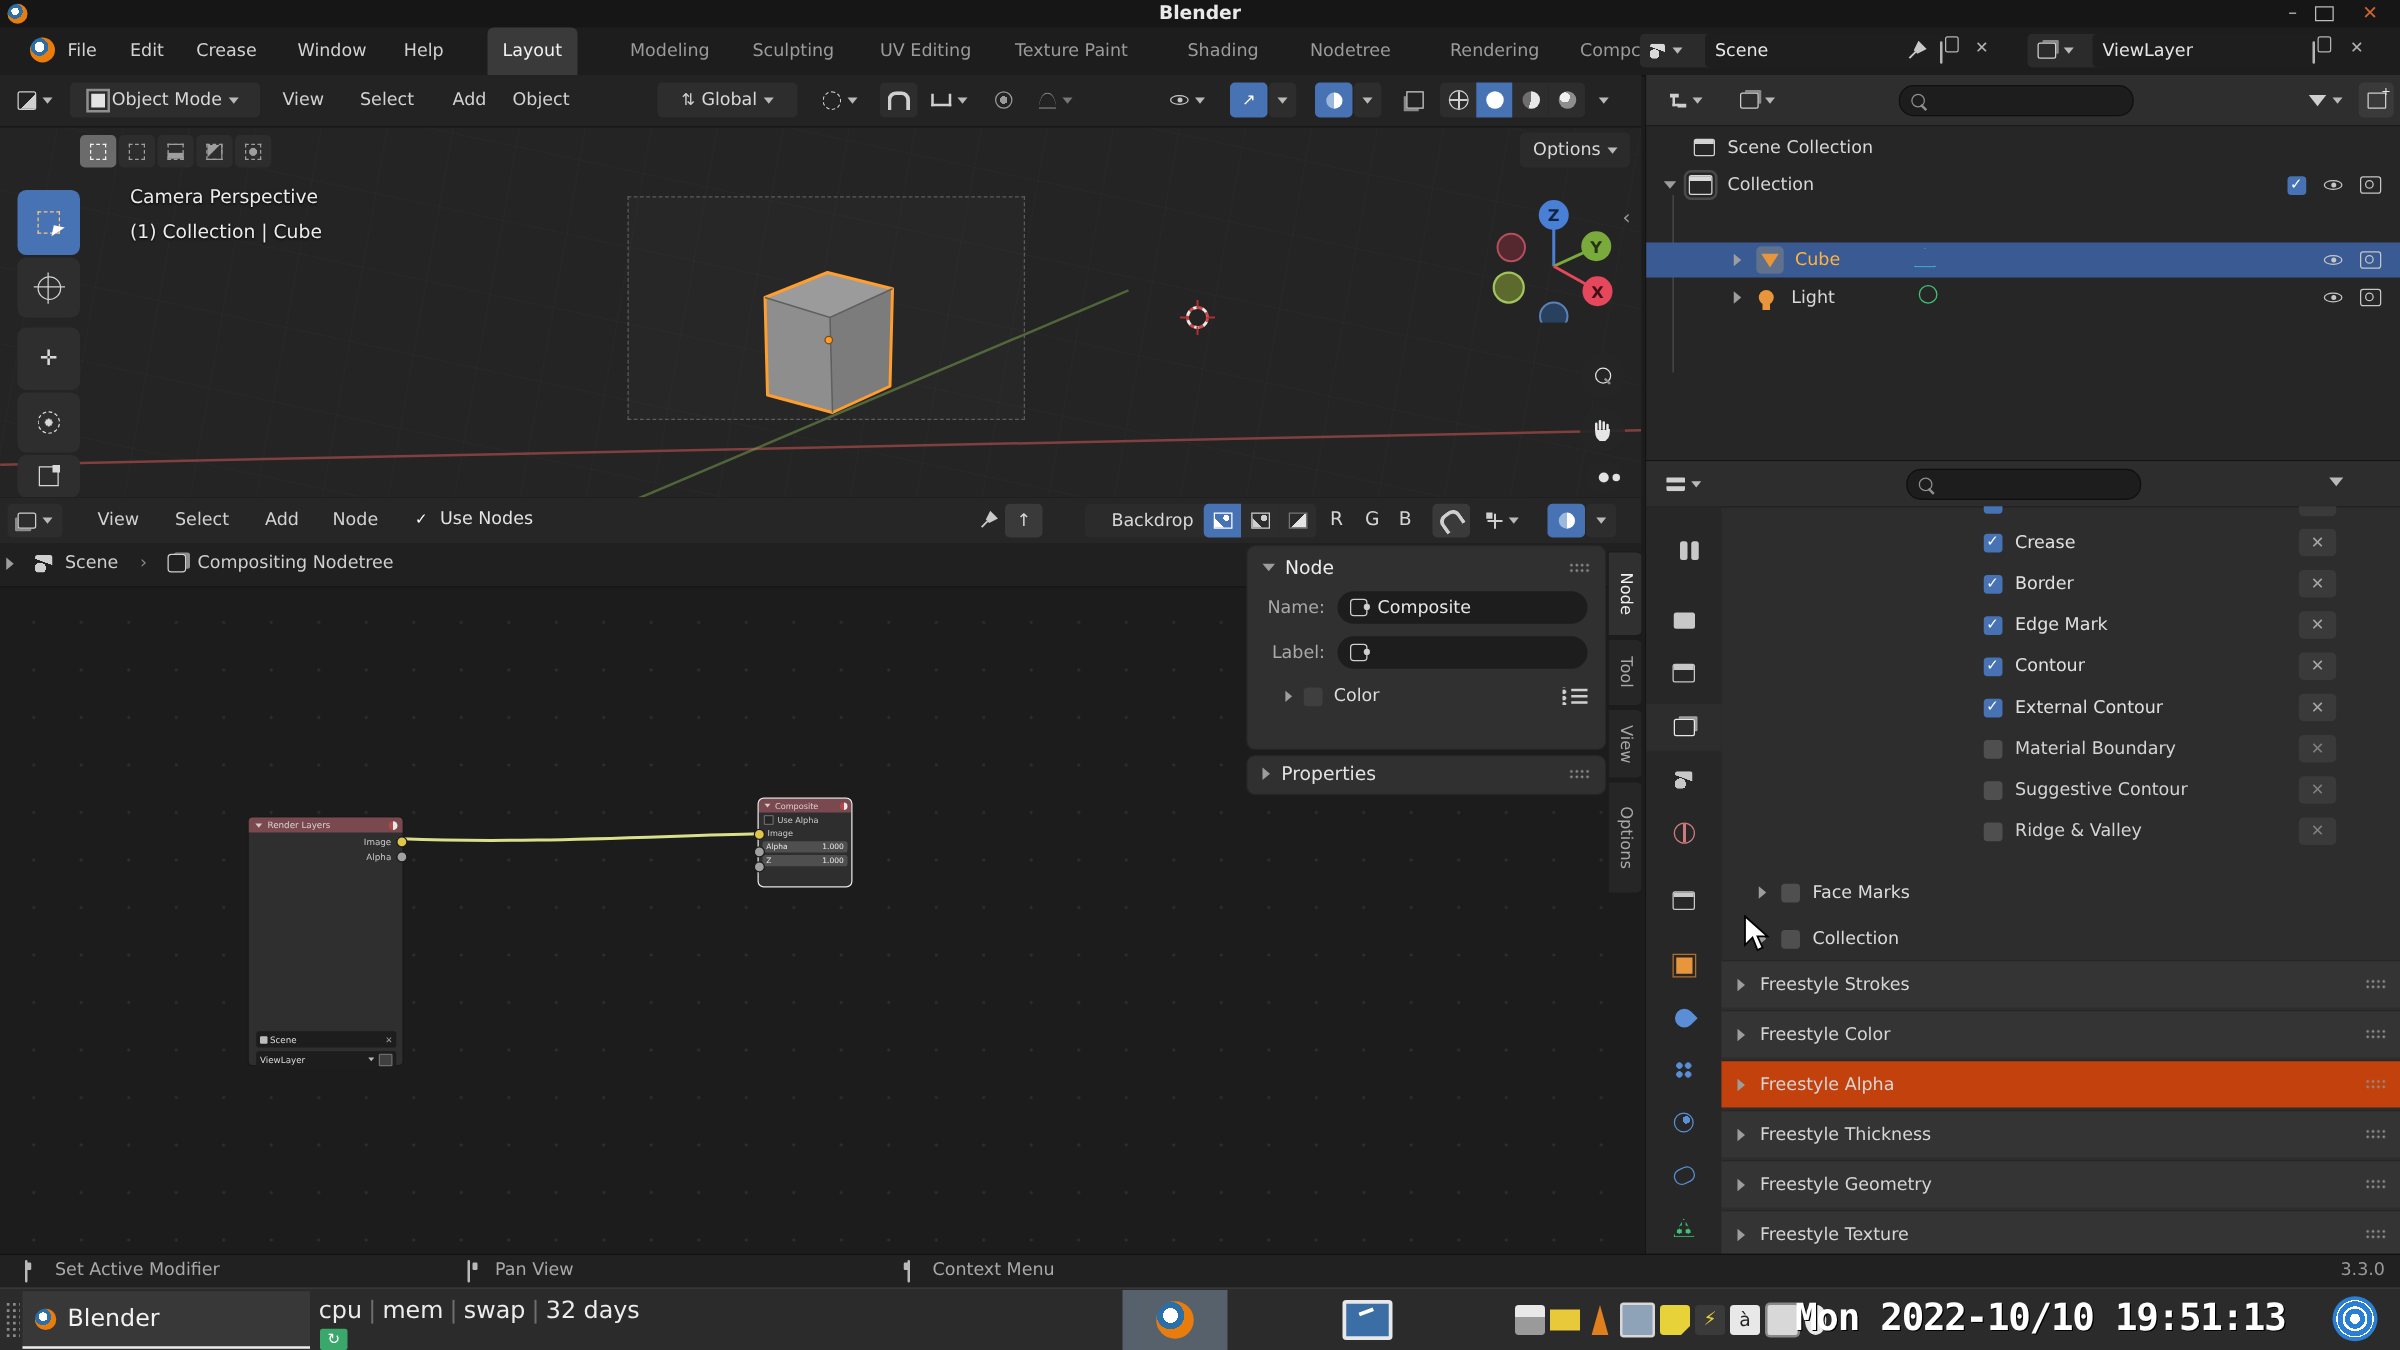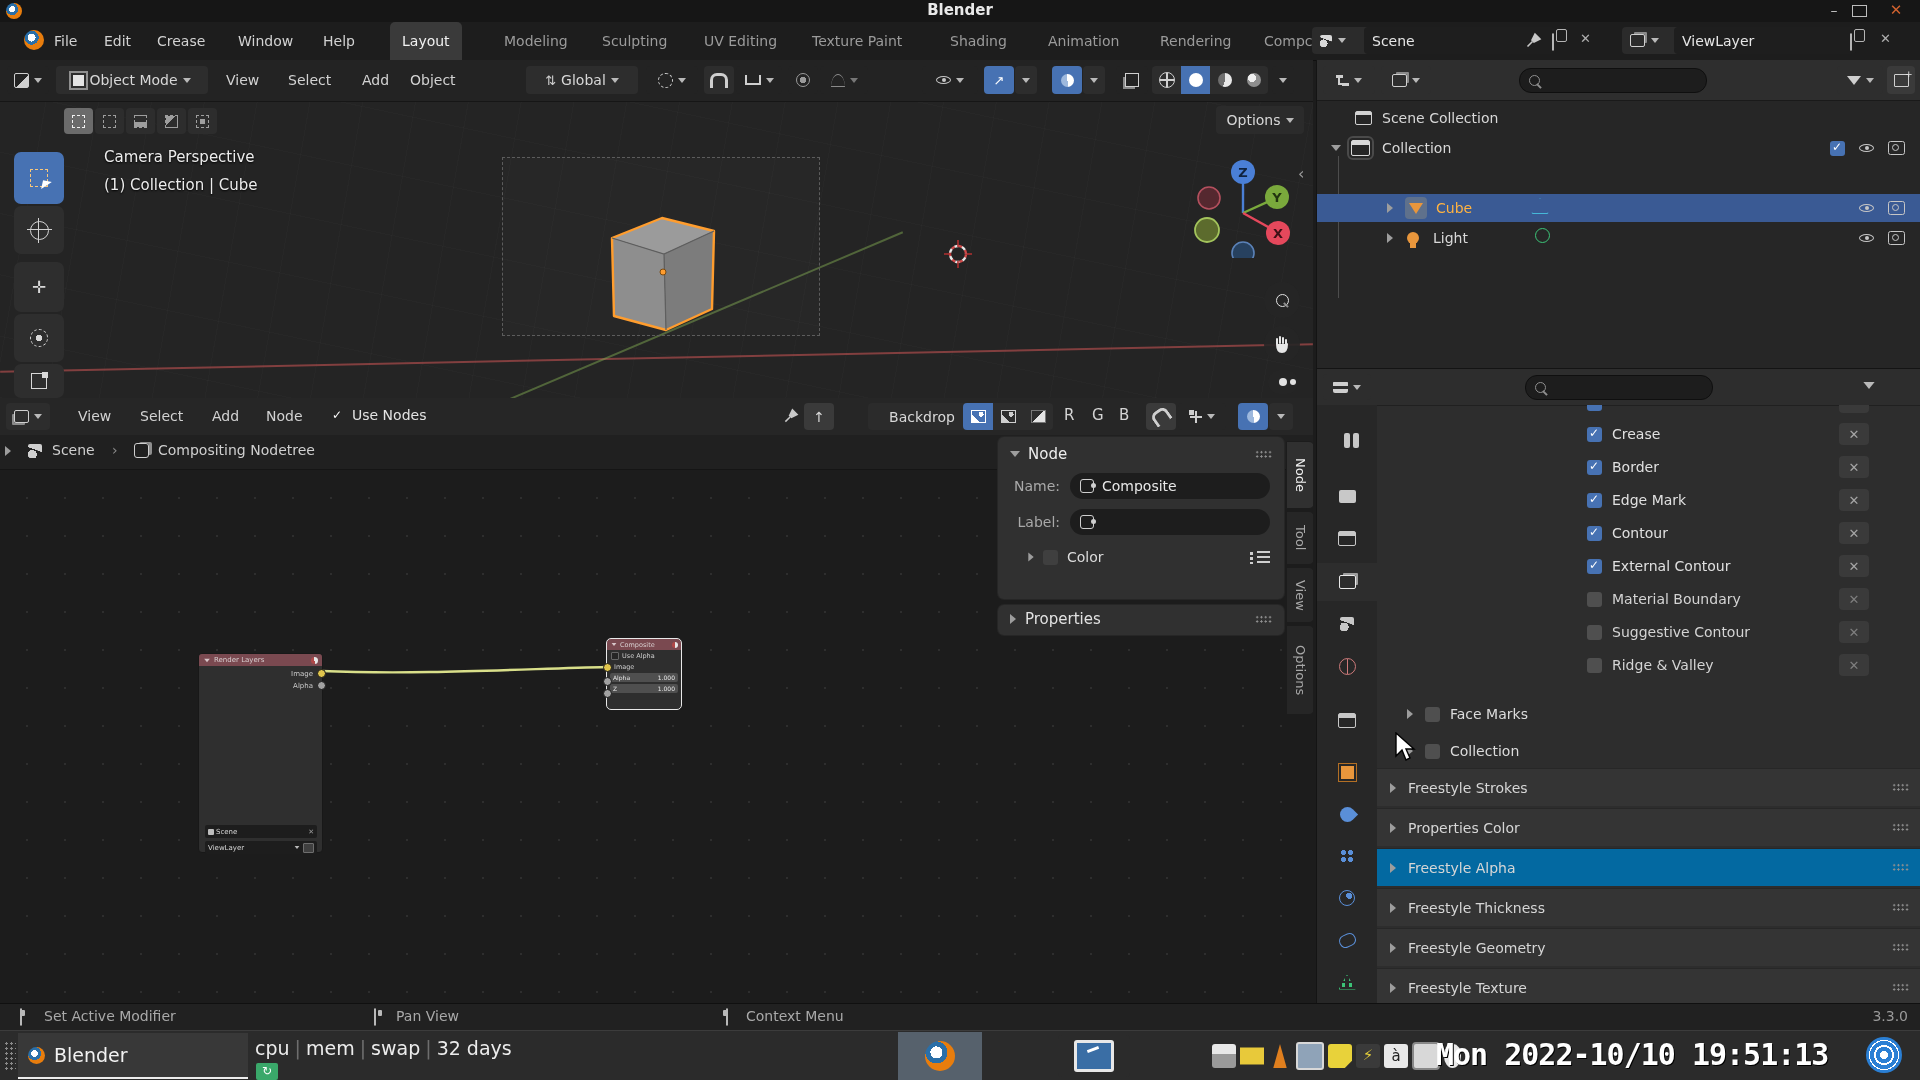--- a/index.html
+++ b/index.html
@@ -68,21 +68,21 @@
     <span class="abs menu" style="left:147px">Crease</span>
     <span class="abs menu" style="left:228px">Window</span>
     <span class="abs menu" style="left:313px">Help</span>
 
     <span class="abs tab active" style="left:390px">Layout</span>
     <span class="abs tab" style="left:492px">Modeling</span>
     <span class="abs tab" style="left:590px">Sculpting</span>
     <span class="abs tab" style="left:692px">UV Editing</span>
     <span class="abs tab" style="left:800px">Texture Paint</span>
     <span class="abs tab" style="left:938px">Shading</span>
-    <span class="abs tab" style="left:1036px">Animation</span>
+    <span class="abs tab" style="left:1036px">Nodetree</span>
     <span class="abs tab" style="left:1148px">Rendering</span>
     <span class="abs tab" style="left:1252px;width:52px;overflow:hidden">Compc</span>
 
     <div class="abs field" style="left:1312px;top:5px;width:48px;height:27px;background:#2b2b2b">
       <span style="width:12px;height:12px;background:radial-gradient(circle at 30% 70%,#d9d9d9 0 4px,transparent 4px),linear-gradient(200deg,#d9d9d9 40%,transparent 41%);border-radius:2px"></span>
       <span class="chevD"></span>
     </div>
     <div class="abs field" style="left:1364px;top:5px;width:176px;height:27px">
       <span style="color:#e6e6e6">Scene</span>
     </div>
@@ -638,24 +638,24 @@
         <span style="margin-left:10px;color:#dcdcdc">Collection</span>
       </div>
 
       <div class="abs row" style="left:0;top:363px;width:544px;height:37px;background:#343434;border-top:1px solid #272727">
         <span class="chevR" style="margin-left:13px"></span>
         <span style="margin-left:12px;flex:1;color:#d6d6d6">Freestyle Strokes</span>
         <span class="grip" style="margin-right:12px"></span>
       </div>
       <div class="abs row" style="left:0;top:403px;width:544px;height:37px;background:#343434;border-top:1px solid #272727">
         <span class="chevR" style="margin-left:13px"></span>
-        <span style="margin-left:12px;flex:1;color:#d6d6d6">Properties Color</span>
+        <span style="margin-left:12px;flex:1;color:#d6d6d6">Freestyle Color</span>
         <span class="grip" style="margin-right:12px"></span>
       </div>
-      <div class="abs row" style="left:0;top:443px;width:544px;height:37px;background:#0369a1;border-top:1px solid #272727">
+      <div class="abs row" style="left:0;top:443px;width:544px;height:37px;background:#c2410c;border-top:1px solid #272727">
         <span class="chevR" style="margin-left:13px"></span>
         <span style="margin-left:12px;flex:1;color:#d6d6d6">Freestyle Alpha</span>
         <span class="grip" style="margin-right:12px"></span>
       </div>
       <div class="abs row" style="left:0;top:483px;width:544px;height:37px;background:#343434;border-top:1px solid #272727">
         <span class="chevR" style="margin-left:13px"></span>
         <span style="margin-left:12px;flex:1;color:#d6d6d6">Freestyle Thickness</span>
         <span class="grip" style="margin-right:12px"></span>
       </div>
       <div class="abs row" style="left:0;top:523px;width:544px;height:37px;background:#343434;border-top:1px solid #272727">

